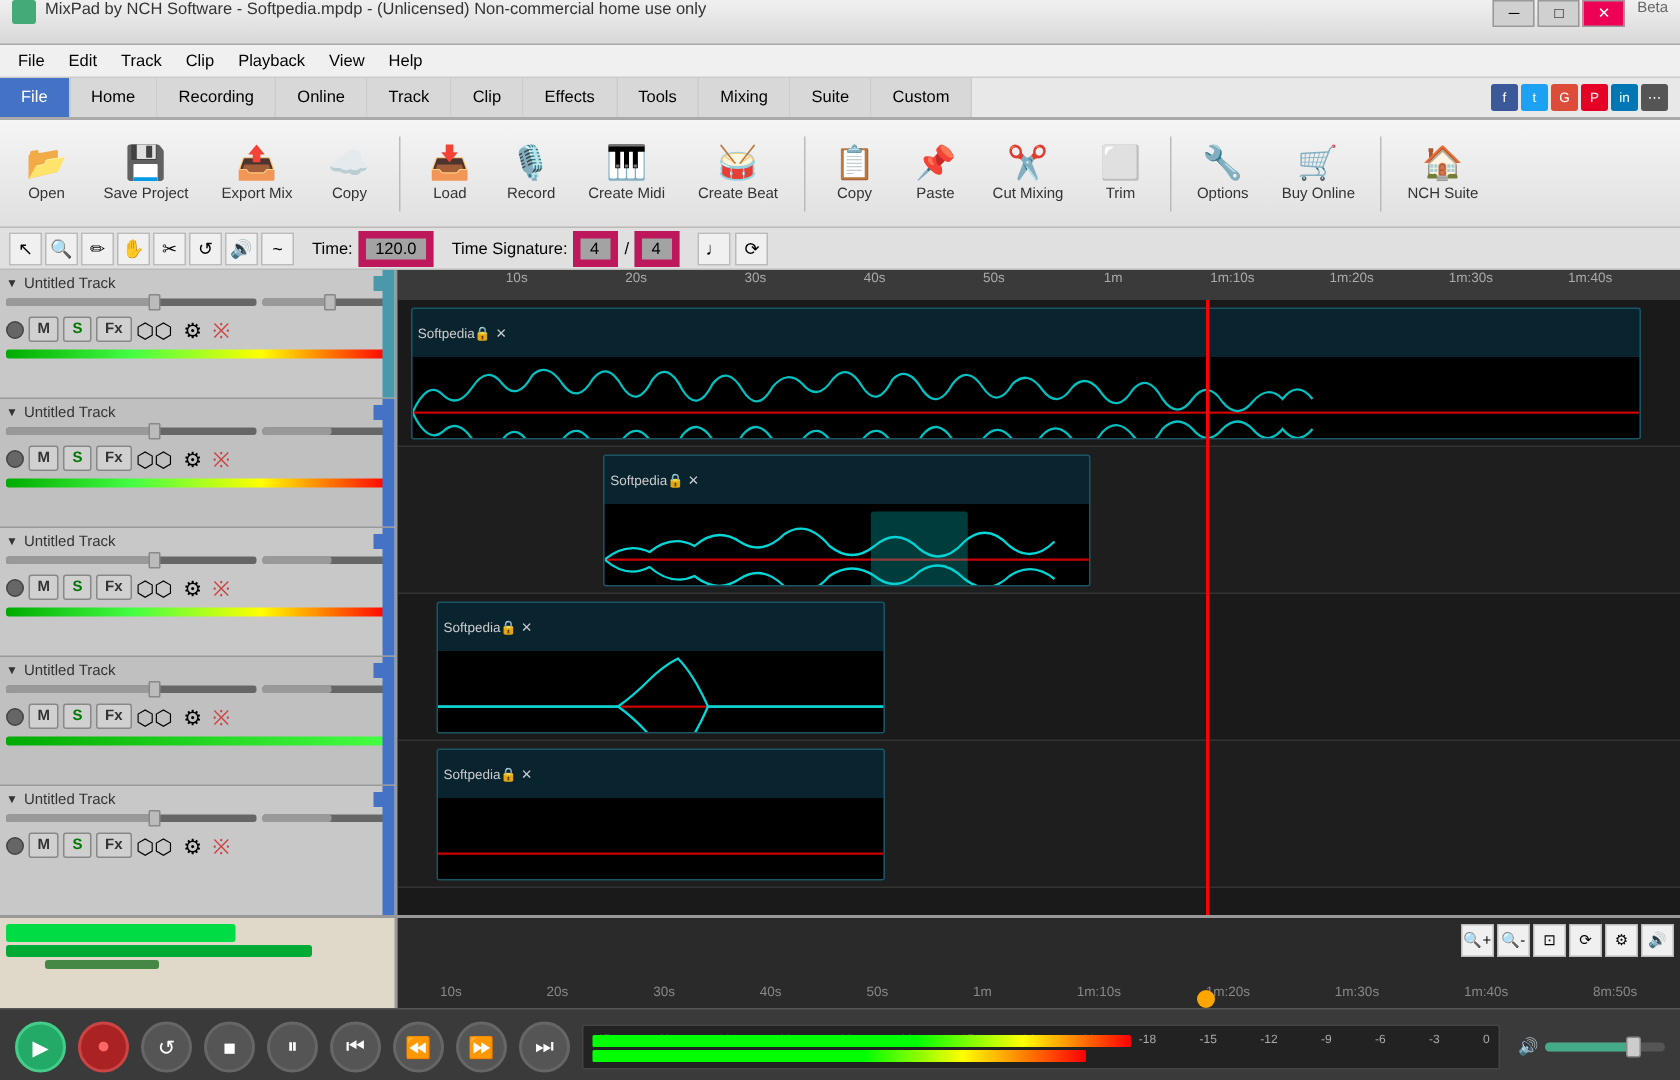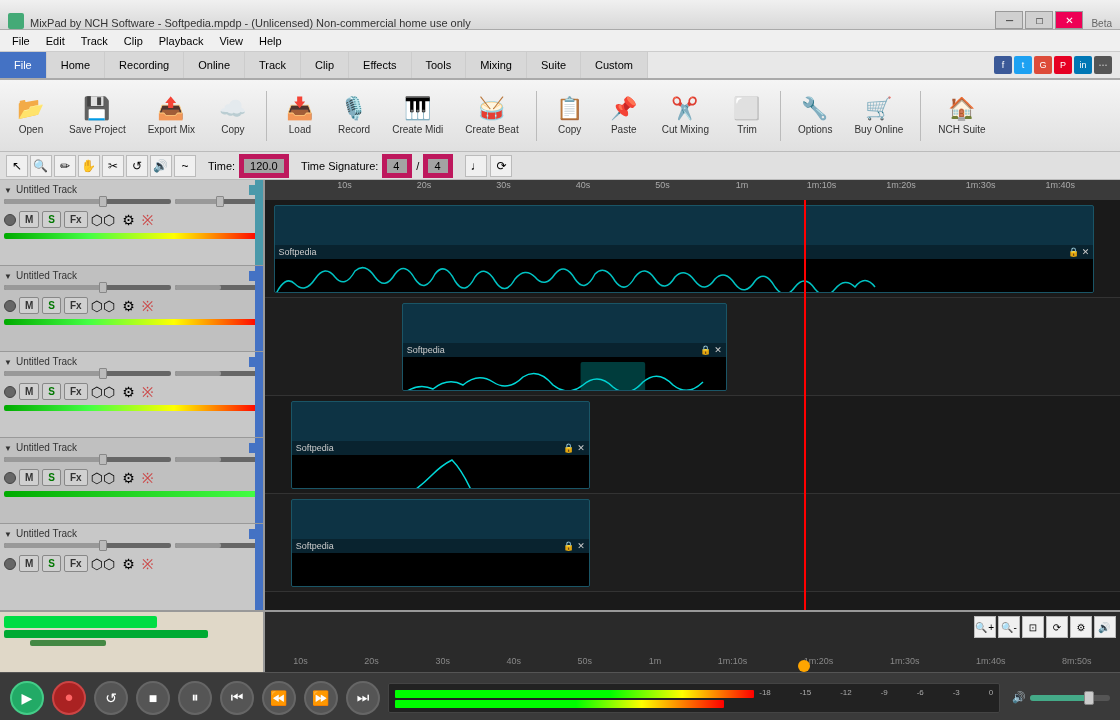--- a/index.html
+++ b/index.html
@@ -3,21 +3,21 @@
   <meta charset="utf-8">
   <style>
     * { margin: 0; padding: 0; box-sizing: border-box; }
     body { width: 1120px; height: 720px; overflow: hidden; font-family: 'Segoe UI', Arial, sans-serif; font-size: 11px; background: #d4d0c8; }
 
     
     #titlebar {
       height: 30px;
       background: linear-gradient(to bottom, #f0f0f0, #d8d8d8);
       display: flex;
-      align-items: flex-end;
+      align-items: flex-start;
       padding: 0 8px;
       border-bottom: 1px solid #aaa;
     }
     #titlebar .app-icon { width: 16px; height: 16px; background: #4a7; margin-right: 6px; border-radius: 2px; }
     #titlebar .title-text { flex: 1; font-size: 11px; color: #333; }
     #titlebar .win-buttons { display: flex; gap: 2px; }
     #titlebar .win-btn {
       width: 28px; height: 18px; background: #d0d0d0; border: 1px solid #999;
       display: flex; align-items: center; justify-content: center; font-size: 10px; cursor: pointer;
     }
@@ -125,21 +125,21 @@
       border-bottom: 1px solid #999;
       padding: 4px;
       background: #c8c8c8;
       position: relative;
     }
     .track-header:nth-child(even) { background: #c0c0c0; }
     .track-name {
       font-size: 10px;
       color: #333;
       display: flex;
-      align-items: flex-end;
+      align-items: flex-start;
       gap: 4px;
     }
     .track-name::before { content: '▼'; font-size: 8px; }
     .track-btns { display: flex; gap: 3px; margin-top: 6px; align-items: center; }
     .track-btn {
       padding: 2px 5px;
       font-size: 10px;
       font-weight: bold;
       border: 1px solid #888;
       background: #d0d0d0;
@@ -174,29 +174,28 @@
 
     
     .audio-clip {
       position: absolute;
       height: 88px;
       top: 5px;
       border-radius: 2px;
       overflow: hidden;
     }
     .clip-header {
-      height: 14px;
+      height: 32px;
       background: rgba(0,0,0,0.3);
       display: flex;
       align-items: center;
       padding: 0 4px;
       font-size: 9px;
       color: #ccc;
-      justify-content: space-between;
-      margin-top: 39px;
+      justify-content: flex-start;
     }
     .clip-waveform {
       height: 74px;
       background: #000;
       position: relative;
       overflow: hidden;
     }
 
     
     #playhead {

